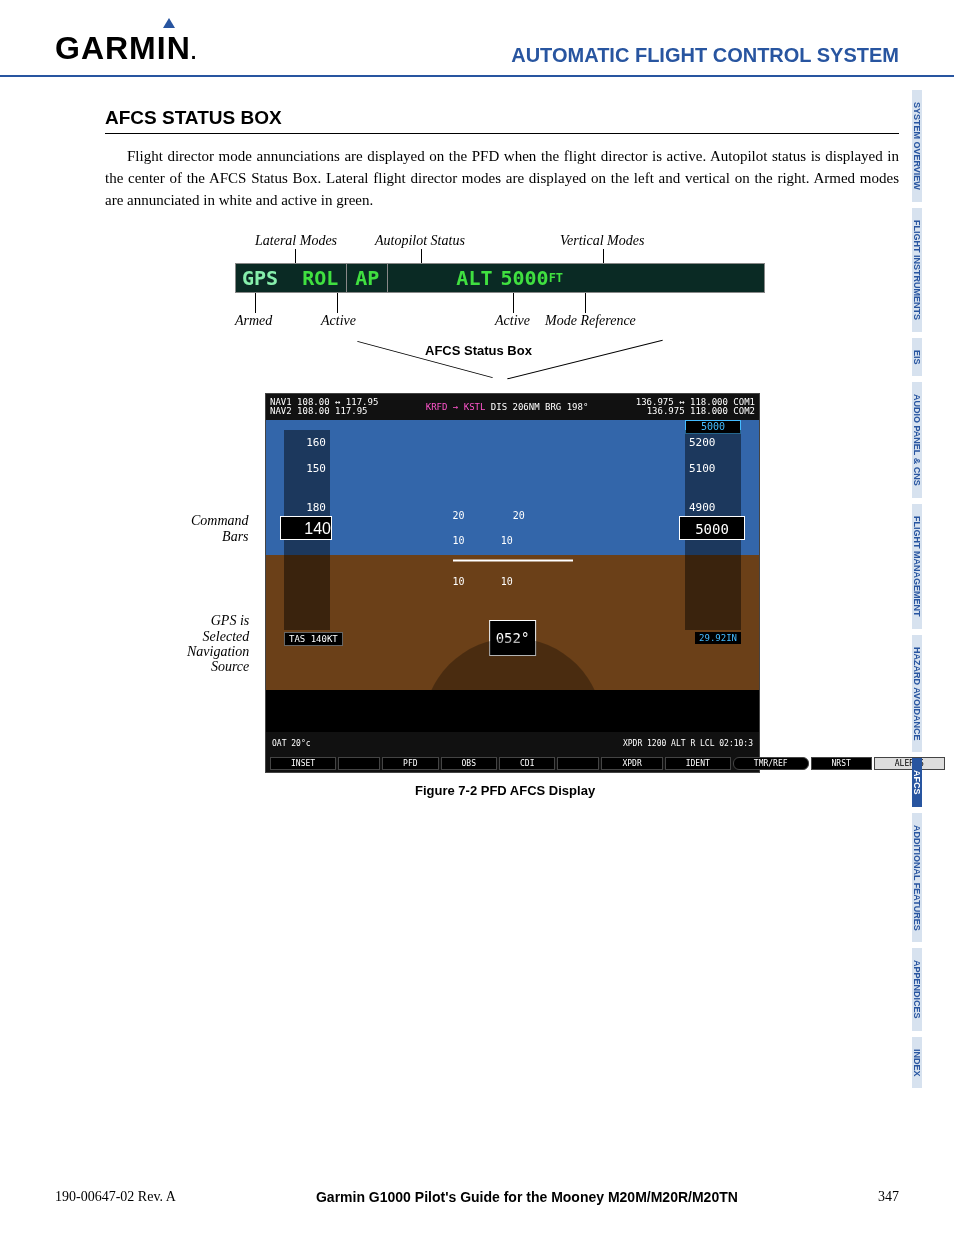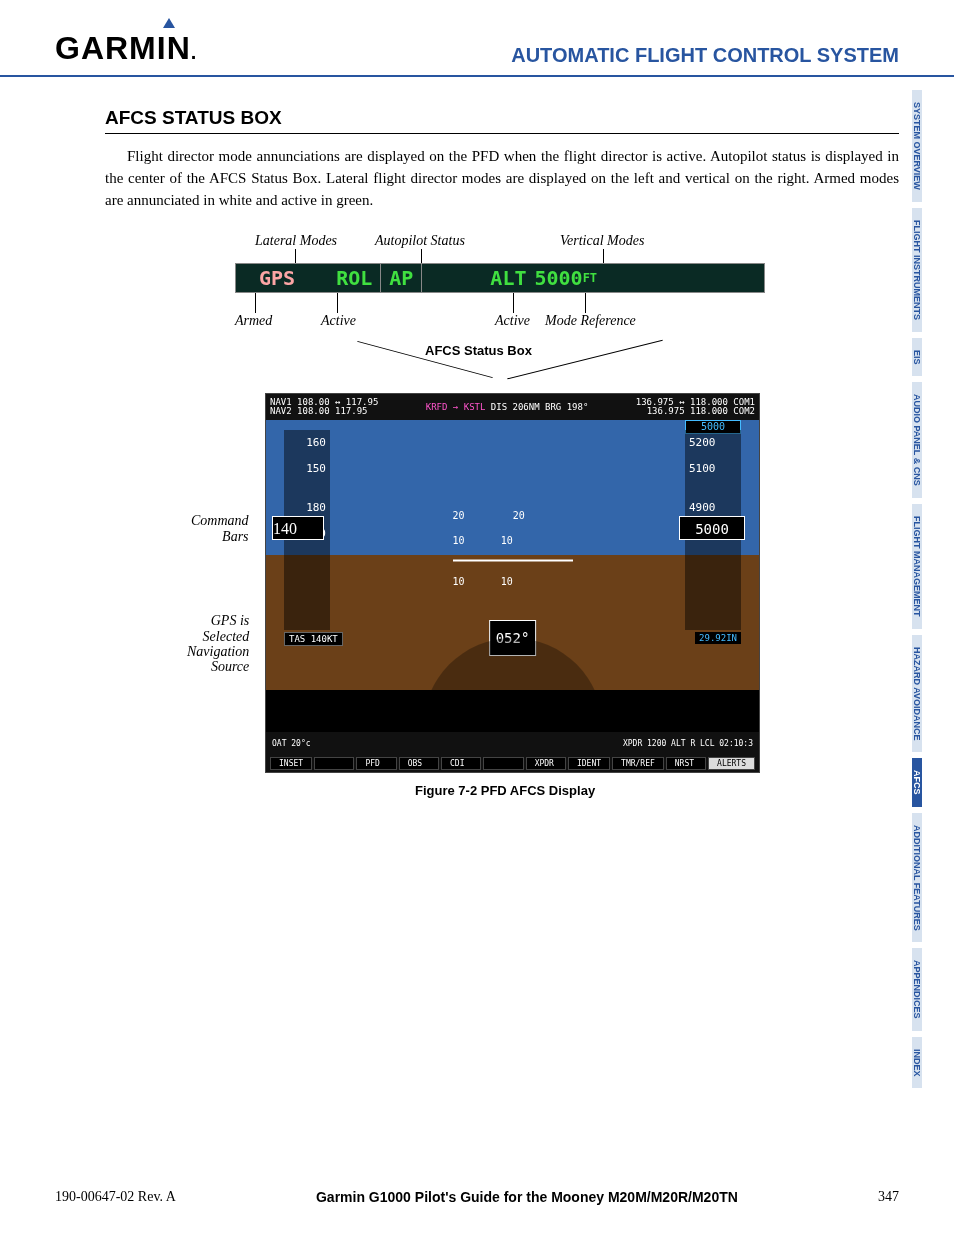--- a/index.html
+++ b/index.html
@@ -7,43 +7,43 @@
 .header{display:flex;justify-content:space-between;align-items:flex-end;padding:30px 55px 8px 55px;border-bottom:2px solid #2855a0}
 .logo{font-family:Arial,sans-serif;font-weight:900;font-size:32px;letter-spacing:1px;position:relative}
 .logo-tri{position:absolute;top:-12px;right:22px;width:0;height:0;border-left:6px solid transparent;border-right:6px solid transparent;border-bottom:10px solid #2855a0}
 .section-title{color:#2855a0;font-family:Arial,sans-serif;font-weight:bold;font-size:20px}
 .content{padding:30px 55px 0 105px}
 .h2{font-family:Arial,sans-serif;font-weight:bold;font-size:19px;text-transform:uppercase;border-bottom:1px solid #000;padding-bottom:4px;margin-bottom:12px}
 .body-text{font-size:15px;line-height:1.45;text-align:justify;text-indent:22px}
 .figure-area{margin-top:12px;position:relative;height:560px}
 .annot{position:absolute;font-style:italic;font-size:14px;text-align:center;line-height:1.1}
 .status-bar{position:absolute;left:130px;top:40px;width:530px;height:30px;background:#0a2a24;border:1px solid #888;display:flex;align-items:center;font-family:monospace;font-weight:bold;font-size:20px}
-.sb-white{color:#fca5a5;padding:0 23px}
+.sb-white{color:#86efac;padding:0 6px}
 .sb-green{color:#40e040;padding:0 8px}
 .sb-div{width:1px;height:100%;background:#888}
 .sb-small{font-size:12px;color:#40e040}
 .callout-line{position:absolute;background:#000}
 .caption{position:absolute;font-weight:bold;font-size:13px;text-align:center;font-family:Arial,sans-serif}
 .pfd{position:absolute;left:160px;top:170px;width:495px;height:380px;background:#000;border:1px solid #444}
 .pfd-top{height:26px;background:#111;display:flex;align-items:center;font-family:monospace;color:#fff;font-size:9px;gap:4px;padding:0 4px}
 .pfd-sb{height:18px;background:#0a2a24;color:#40e040;font-family:monospace;font-size:10px;display:flex;align-items:center;padding:0 6px;gap:8px}
 .pfd-mid{height:270px;position:relative;overflow:hidden}
 .sky{position:absolute;inset:0;background:linear-gradient(#3366aa 0%,#3366aa 50%,#6b4018 50%,#6b4018 100%)}
 .as-tape{position:absolute;left:18px;top:10px;width:46px;height:200px;background:rgba(0,0,0,.45);color:#fff;font-family:monospace;font-size:11px;text-align:right;padding:6px 4px}
-.as-box{position:absolute;left:6px;top:96px;width:52px;height:24px;background:#000;color:#fff;border:1px solid #fff;font-family:Liberation Serif, serif;font-size:16px;text-align:left;line-height:24px}
+.as-box{position:absolute;left:14px;top:96px;width:52px;height:24px;background:#000;color:#fff;border:1px solid #fff;font-family:Liberation Sans, sans-serif;font-size:16px;text-align:right;line-height:24px}
 .alt-tape{position:absolute;right:18px;top:10px;width:56px;height:200px;background:rgba(0,0,0,.45);color:#fff;font-family:monospace;font-size:11px;padding:6px 4px}
 .alt-box{position:absolute;right:14px;top:96px;width:66px;height:24px;background:#000;color:#fff;border:1px solid #fff;font-family:monospace;font-size:14px;text-align:center;line-height:24px}
 .alt-sel{position:absolute;right:18px;top:0;width:56px;height:14px;background:#000;color:#4bf;font-family:monospace;font-size:10px;text-align:center;border:1px solid #4bf}
 .pitch{position:absolute;left:50%;top:50%;transform:translate(-50%,-50%);color:#fff;font-family:monospace;font-size:10px}
 .hdg-box{position:absolute;left:50%;top:200px;transform:translateX(-50%);background:#000;color:#fff;border:1px solid #fff;font-family:monospace;font-size:14px;padding:9px 6px}
 .hsi{position:absolute;left:50%;top:218px;transform:translateX(-50%);width:180px;height:180px;border-radius:50%;background:rgba(0,0,0,.3)}
 .tas{position:absolute;left:18px;top:212px;background:#000;color:#fff;font-family:monospace;font-size:9px;padding:1px 4px;border:1px solid #666}
 .baro{position:absolute;right:18px;top:212px;background:#000;color:#4bf;font-family:monospace;font-size:9px;padding:1px 4px}
 .pfd-bot{position:absolute;bottom:0;left:0;right:0;height:40px;background:#111;display:flex;align-items:flex-end;justify-content:space-between;padding:2px 4px;font-family:monospace;font-size:8px;color:#fff}
-.softkey{background:#000;border:1px solid #444;padding:1px 8px;font-size:8px}
+.softkey{background:#000;border:1px solid #444;padding:1px 20px;font-size:8px}
 .softkey.w{background:#ddd;color:#000}
 .tabs{position:absolute;right:0;top:90px;width:42px}
 .tab{writing-mode:vertical-rl;background:#d7e2ef;margin-bottom:6px;padding:12px 0;font-family:Arial,sans-serif;font-size:9px;font-weight:bold;color:#2855a0;text-align:center}
 .tab.active{background:#2855a0;color:#fff}
 .footer{position:absolute;bottom:30px;left:55px;right:55px;display:flex;justify-content:space-between;align-items:center;font-size:14px}
 .footer-mid{font-family:Arial,sans-serif;font-weight:bold}
 </style>
 </head>
 <body>
 
@@ -148,21 +148,21 @@
         <div style="position:absolute;right:6px;bottom:24px;font-size:8px">XPDR 1200 ALT   R LCL   02:10:3</div>
         <div id="softkeys" style="display:flex;gap:2px;width:100%">
             <div class="softkey" style="flex: 1 1 0%;">INSET</div>
             <div class="softkey" style="flex: 1 1 0%;"> </div>
             <div class="softkey" style="flex: 1 1 0%;">PFD</div>
             <div class="softkey" style="flex: 1 1 0%;">OBS</div>
             <div class="softkey" style="flex: 1 1 0%;">CDI</div>
             <div class="softkey" style="flex: 1 1 0%;"> </div>
             <div class="softkey" style="flex: 1 1 0%;">XPDR</div>
             <div class="softkey" style="flex: 1 1 0%;">IDENT</div>
-            <div class="softkey" style="flex: 1 1 0%;">TMR/REF</div>
+            <div class="softkey" style="flex: 1 1 0%; border-radius: 6px;">TMR/REF</div>
             <div class="softkey" style="flex: 1 1 0%;">NRST</div>
             <div class="softkey w" style="flex: 1 1 0%;">ALERTS</div>
           </div>
       </div>
     </div>
 
     <div class="caption" style="left:310px;top:560px">Figure 7-2  PFD AFCS Display</div>
   </div>
 </div>
 

